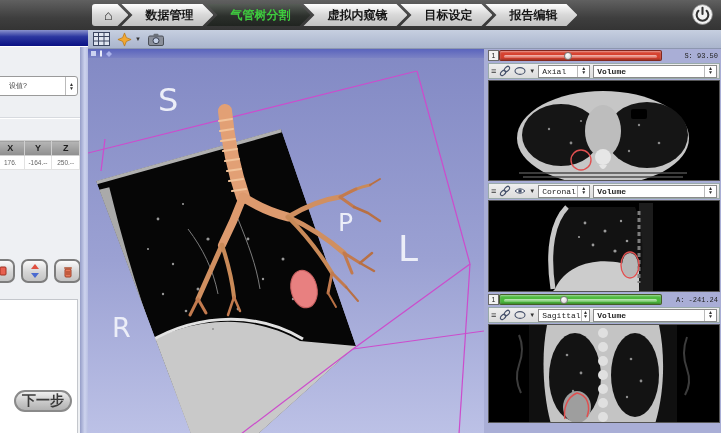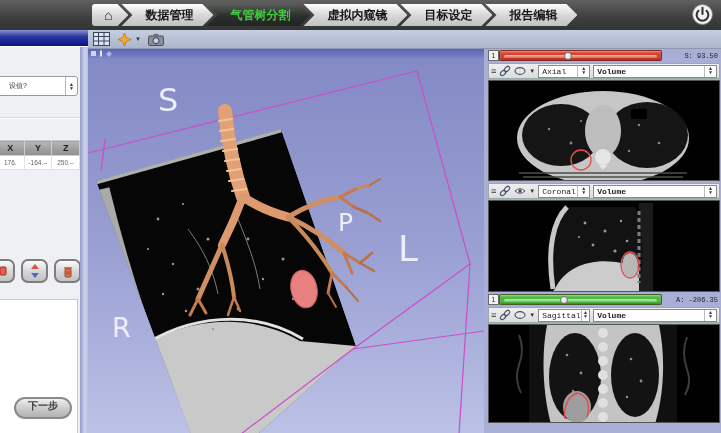--- a/index.html
+++ b/index.html
@@ -40,23 +40,23 @@
     display:flex; flex-direction:column; align-items:center; justify-content:center; font-size:5px; color:#333; line-height:4px; }
   .lp-divider { position:absolute; left:0; top:70px; width:80px; height:2px; background:#d7dadf; border-bottom:1px solid #fff; }
   .lp-table { position:absolute; left:-4px; top:93px; width:84px; border-collapse:collapse; }
   .lp-table th { background:linear-gradient(#b6b6b6,#8e8e8e); color:#1d1d1d; font-size:9px; font-weight:bold;
     border:1px solid #cfcfcf; height:15px; width:28px; }
   .lp-table td { background:#fff; color:#666; font-size:6.5px; text-align:center; border:1px solid #e2e2e2; height:14px; }
   .lp-buttons { position:absolute; left:-12px; top:212px; display:flex; gap:6px; }
   .icon-btn { width:27px; height:24px; border-radius:7px; border:2px solid #7d7d7d;
     background:linear-gradient(#fbfbfb,#d5d5d5 55%,#c3c3c3); display:flex; align-items:center; justify-content:center; cursor:pointer; }
   .lp-listbox { position:absolute; left:-6px; top:252px; width:84px; height:136px; background:#fff; border:1px solid #c4c7cc; }
-  .next-btn { position:absolute; left:14px; top:350px; width:58px; height:22px; border-radius:11px;
+  .next-btn { position:absolute; left:14px; top:343px; width:58px; height:22px; border-radius:11px;
     border:2px solid #8a8a8a; background:linear-gradient(#efefef,#c9c9c9 55%,#b2b2b2);
-    font-size:10px; font-weight:bold; color:#3a3a3a; display:flex; align-items:flex-start; justify-content:center; cursor:pointer; }
+    font-size:14px; font-weight:bold; color:#3a3a3a; display:flex; align-items:flex-end; justify-content:center; cursor:pointer; }
 
   
   .toolbar { position:absolute; left:88px; top:30px; width:633px; height:19px;
     background:linear-gradient(#c6cfe0,#aab5cd); border-bottom:1px solid #8d97b0; display:flex; align-items:center;
     padding-left:5px; gap:7px; z-index:25; }
   .tb-caret { font-size:6px; color:#333; margin-left:-4px; cursor:pointer; }
 
   
   .viewport3d { position:absolute; left:88px; top:49px; width:396px; height:384px; z-index:10; }
   .viewport3d svg { display:block; }
@@ -390,21 +390,21 @@
       </div>
     </div>
 
     <div class="view-group">
       <div class="slice-slider">
         <span class="slice-num">1</span>
         <div class="track" style="background: linear-gradient(rgb(76, 185, 60), rgb(76, 185, 60)); box-shadow: rgba(255, 255, 255, 0.5) 0px 1px 2px inset, rgba(0, 0, 0, 0.3) 0px -1px 2px inset;">
           <div class="groove"></div>
           <div class="handle" style="left: 40%;"></div>
         </div>
-        <span class="slider-label">A: -206.35</span>
+        <span class="slider-label">A: -241.24</span>
       </div>
       <div class="view-controls">
         <span class="vc-icon eq">≡</span>
         <svg class="vc-icon" width="12" height="12" viewBox="0 0 12 12">
           <ellipse cx="4" cy="8" rx="3.1" ry="2" transform="rotate(-45 4 8)" fill="none" stroke="#45506a" stroke-width="1.2"></ellipse>
           <ellipse cx="8" cy="4" rx="3.1" ry="2" transform="rotate(-45 8 4)" fill="none" stroke="#45506a" stroke-width="1.2"></ellipse>
         </svg>
         <svg class="vc-icon" width="12" height="10" viewBox="0 0 12 10">
           <ellipse cx="6" cy="5" rx="5" ry="3.4" fill="none" stroke="#45506a" stroke-width="1.1"></ellipse>
         </svg>

